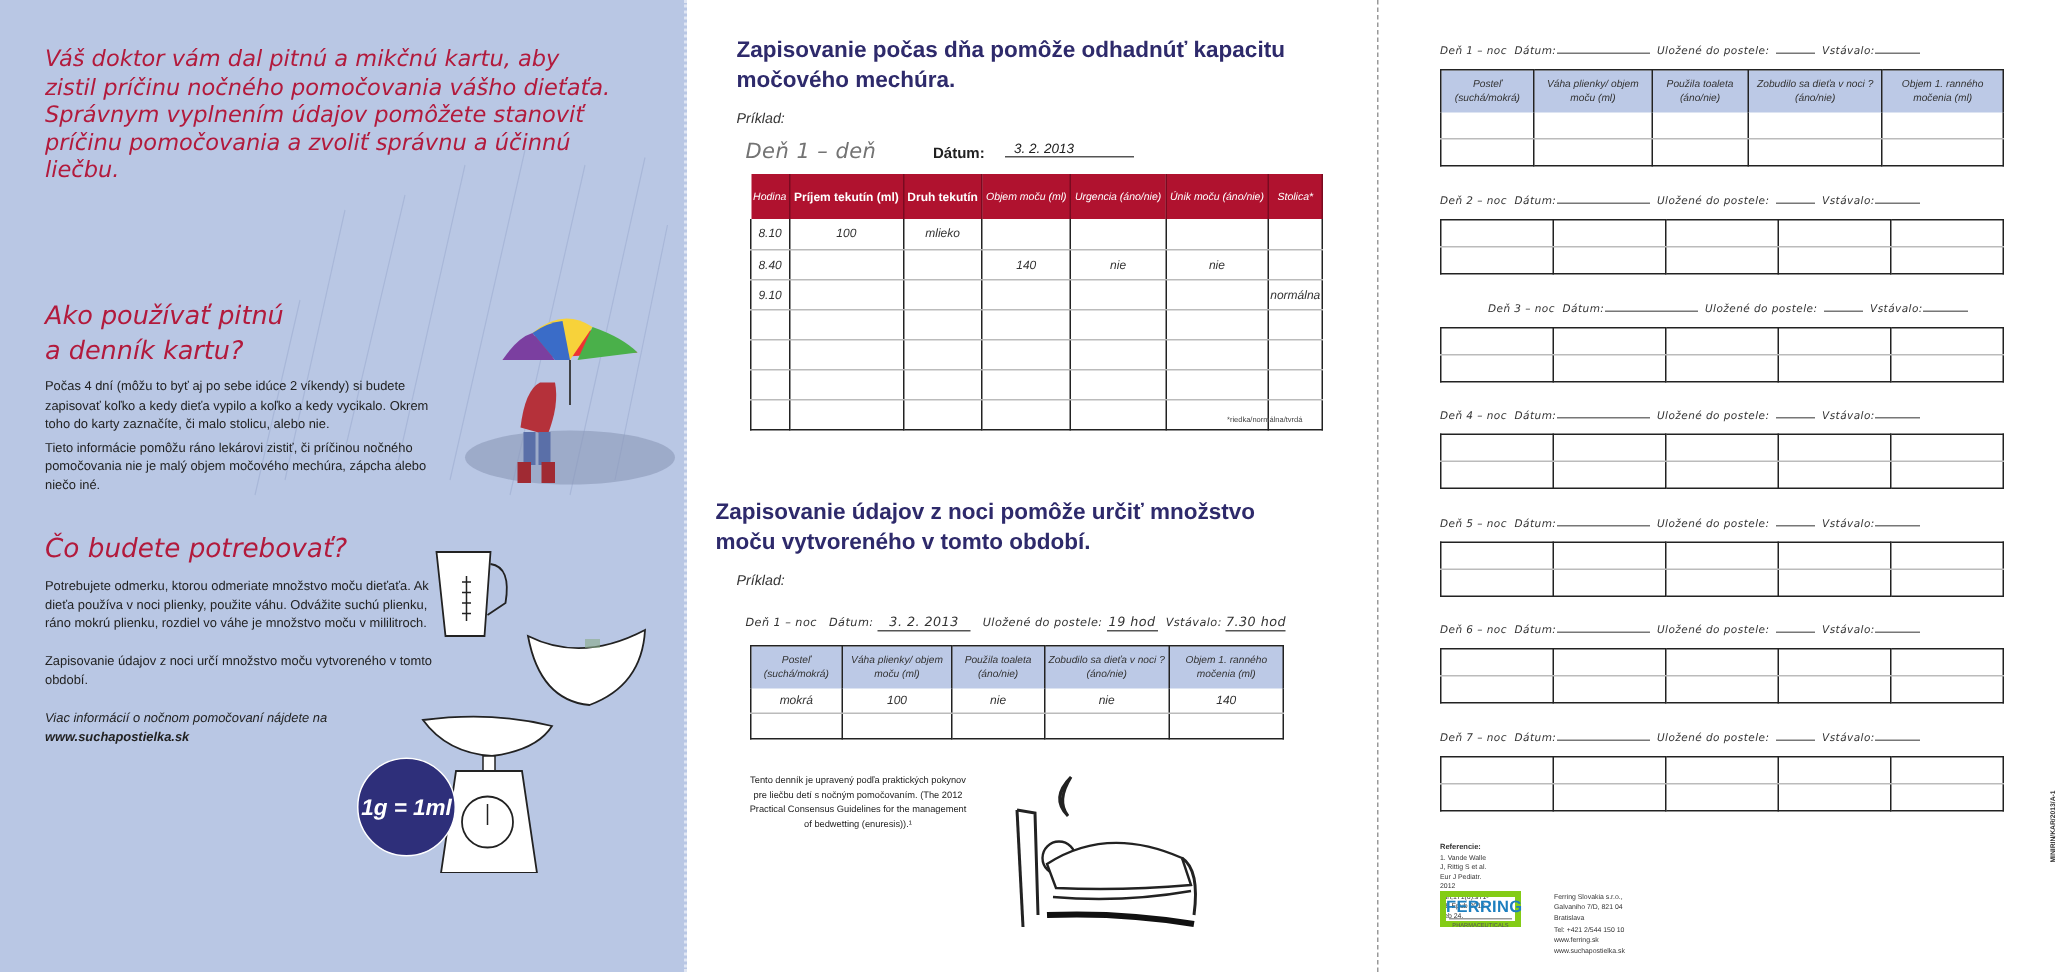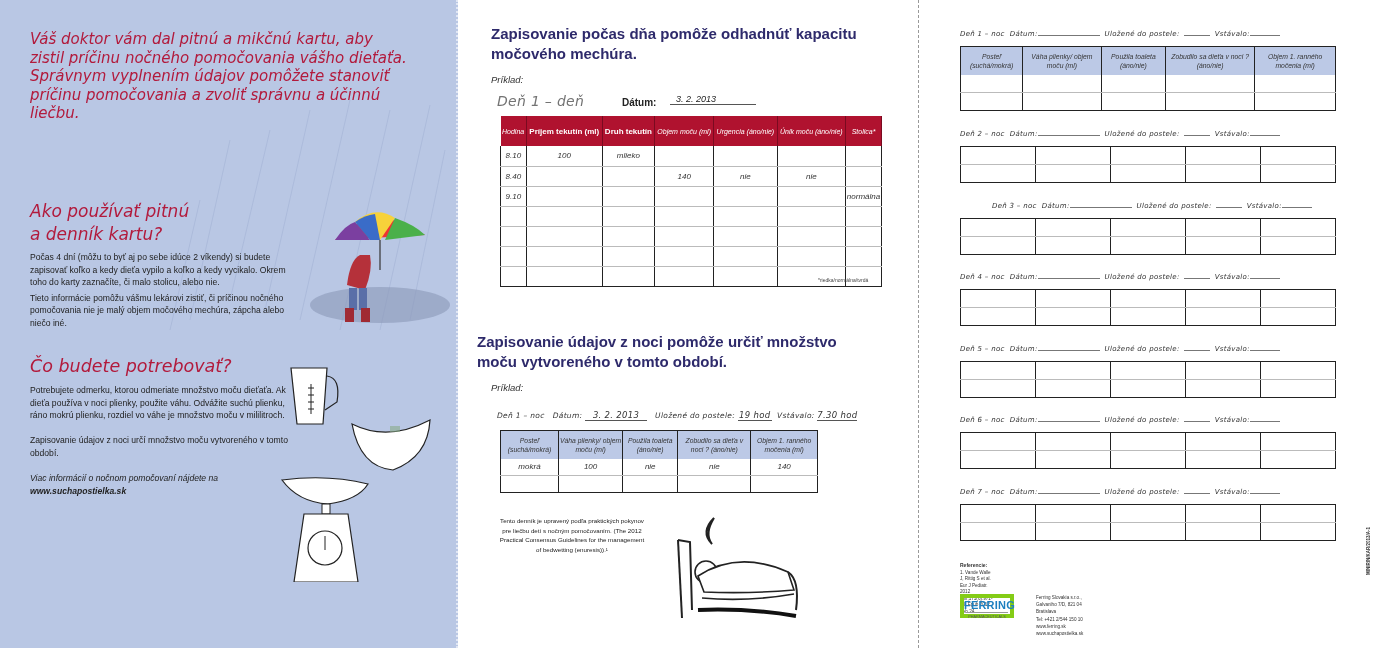--- a/index.html
+++ b/index.html
@@ -42,21 +42,21 @@
 #day-table td:first-child{border-left:1.3px solid #222}
 #day-table tr:last-child td{border-bottom:1.3px solid #222}
 #foot-note{position:absolute;left:358px;top:277px;font-size:5px;color:#444}
 
 #h-night{position:absolute;left:17px;top:332px;width:400px}
 #ex2{left:31px;top:382px}
 .night-meta{position:absolute;font-size:7.5px;color:#333;white-space:nowrap}
 .night-meta .fill{display:inline-block;border-bottom:1px solid #555;text-align:center;font-size:8.5px}
 #ex-meta{left:37px;top:410px}
 
-.night-table{width:318px}
+.night-table{width:356px}
 .night-table th{background:#bcc9e6;font-size:6.8px;font-weight:normal;font-style:italic;height:28px;border:1.3px solid #222;border-bottom:none;border-top:1.5px solid #222;line-height:9px;color:#333;padding:1px}
 .night-table td{height:17px;font-size:8px;font-style:italic;text-align:center;border-left:1.3px solid #222;border-right:1.3px solid #222;border-bottom:1px solid #bbb;color:#333}
 .night-table tr:last-child td{border-bottom:1.8px solid #222}
 .night-table.noh td{border-top:none}
 .night-table.noh tr:first-child td{border-top:1.5px solid #222}
 #ex-night{left:40px;top:430px}
 
 #guide{position:absolute;left:37px;top:516px;width:150px;font-size:6.2px;line-height:9.5px;text-align:center;color:#222}
 
 
@@ -93,21 +93,21 @@
   <div class="dotted-edge"></div>
 
   <div id="intro" class="red-head">Váš doktor vám dal pitnú a mikčnú kartu, aby zistil príčinu nočného pomočovania vášho dieťaťa. Správnym vyplnením údajov pomôžete stanoviť príčinu pomočovania a zvoliť správnu a účinnú liečbu.</div>
 
   <div id="h-how" class="red-head">
     <div>Ako používať pitnú</div>
     <div>a denník kartu?</div>
   </div>
   <div id="p-how">
     <p>Počas 4 dní (môžu to byť aj po sebe idúce 2 víkendy) si budete zapisovať koľko a kedy dieťa vypilo a koľko a kedy vycikalo. Okrem toho do karty zaznačíte, či malo stolicu, alebo nie.</p>
-    <p>Tieto informácie pomôžu vášmu lekárovi zistiť, či príčinou nočného pomočovania nie je malý objem močového mechúra, zápcha alebo niečo iné.</p>
+    <p>Tieto informácie pomôžu ráno lekárovi zistiť, či príčinou nočného pomočovania nie je malý objem močového mechúra, zápcha alebo niečo iné.</p>
   </div>
 
   <svg style="position:absolute;left:325px;top:200px" width="110" height="130">
     <path d="M10,40 Q50,0 100,35 Z" fill="#e33"></path>
     <path d="M30,22 Q50,5 70,18 L55,40 Z" fill="#f7d23a"></path>
     <path d="M70,18 Q90,25 100,35 L60,40 Z" fill="#4ab04a"></path>
     <path d="M10,40 Q20,25 30,22 L45,40 Z" fill="#7b3fa0"></path>
     <path d="M45,40 L30,22 Q40,15 50,14 L55,40 Z" fill="#3a6cc8"></path>
     <line x1="55" y1="40" x2="55" y2="70" stroke="#333" stroke-width="1.2"></line>
     <path d="M35,55 Q25,60 22,85 L40,90 Q48,70 45,55 Z" fill="#b5313a"></path>
@@ -141,20 +141,21 @@
     <rect x="42" y="14" width="10" height="6" fill="#8a8" opacity="0.6"></rect>
   </svg>
 
   <svg style="position:absolute;left:278px;top:474px" width="100" height="108">
     <path d="M4,6 Q50,0 90,10 Q80,26 50,30 Q20,28 4,6 Z" fill="#fff" stroke="#222" stroke-width="1.2"></path>
     <rect x="44" y="30" width="8" height="10" fill="#fff" stroke="#222"></rect>
     <path d="M26,40 L70,40 L80,108 L16,108 Z" fill="#fff" stroke="#222" stroke-width="1.2"></path>
     <circle cx="47" cy="74" r="17" fill="#fff" stroke="#222" stroke-width="1.2"></circle>
     <line x1="47" y1="62" x2="47" y2="76" stroke="#222"></line>
   </svg>
+  <div style="position:absolute;left:238px;top:505px;width:66px;height:66px;border-radius:50%;background:#2e2f7a;border:1.5px solid #fff;color:#fff;display:flex;align-items:center;justify-content:center;font-size:15px;font-weight:bold;font-style:italic">1g = 1ml</div>
 </div>
 
 <div id="mid">
   <div id="h-day" class="blue-h">Zapisovanie počas dňa pomôže odhadnúť kapacitu močového mechúra.</div>
   <div id="ex1" class="example">Príklad:</div>
   <div id="den-label" class="hand">Deň 1 – deň</div>
   <div id="datum-label">Dátum:</div>
   <div id="datum-val">3. 2. 2013</div>
 
   <table id="day-table">

